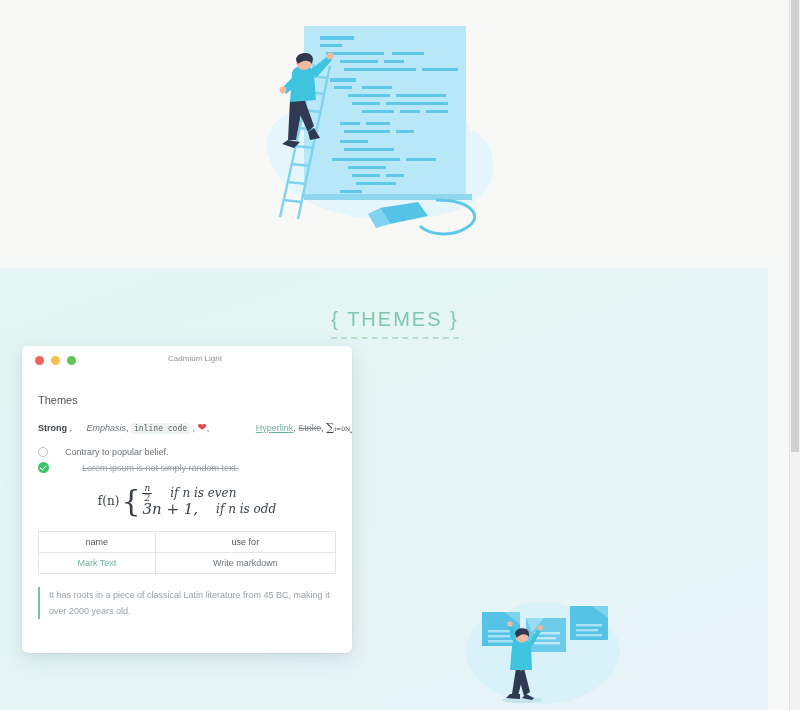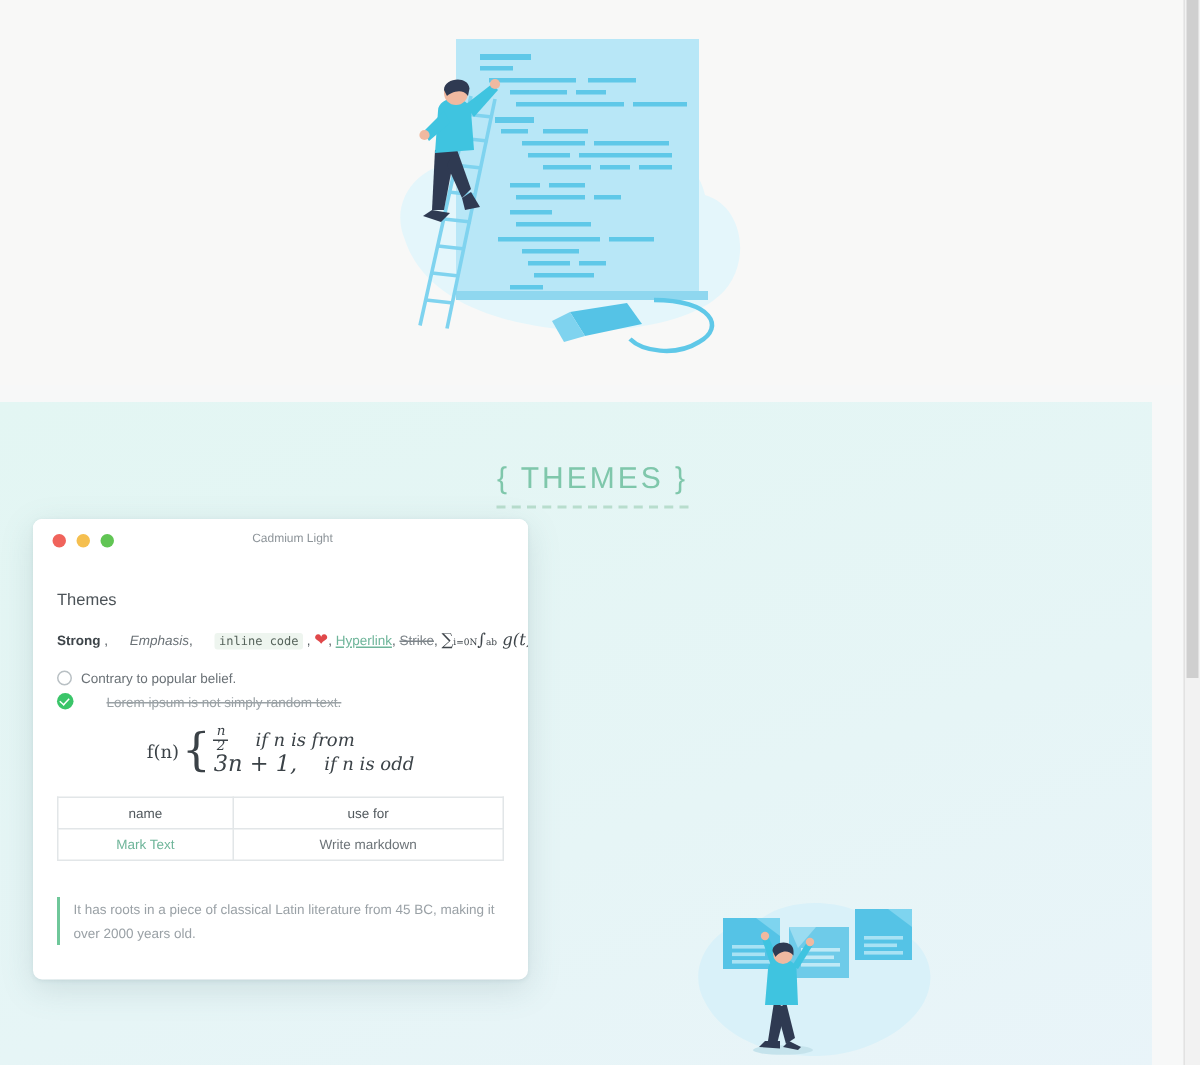--- a/index.html
+++ b/index.html
@@ -99,35 +99,34 @@
   }
   .strong { font-weight: bold; color: #3e454a; }
   .emph { font-style: italic; color: #6a7176; margin-left: 12px; }
   .icode {
     font-family: "DejaVu Sans Mono", monospace;
     font-size: 8px;
     background: #eef5ef;
     color: #56635b;
     padding: 1px 3px;
     border-radius: 2px;
-    margin-left: 12px;
   }
   .heart { color: #e0484a; font-size: 11px; }
-  .hyperlink { color: #6fb59a; text-decoration: underline; }
+  .hyperlink { color: #6fb59a; text-decoration: underline; margin-left: 44px; }
   .strike { text-decoration: line-through; color: #7d8489; text-align: right; }
   .mathinline {
     font-family: "DejaVu Serif", serif;
     font-style: italic;
     font-size: 11px;
     color: #3e454a;
   }
   .mathinline .sm { font-size: 6px; font-style: normal; }
 
   
-  .task { display: flex; align-items: center; gap: 6px; margin-bottom: 5px; font-size: 9px; }
+  .task { display: flex; align-items: center; gap: 17px; margin-bottom: 5px; font-size: 9px; }
   .cb-empty {
     width: 10px; height: 10px; border-radius: 50%;
     border: 1px solid #b9c0c4; box-sizing: border-box; background: #fff;
     flex: none;
   }
   .cb-checked {
     width: 11px; height: 11px; border-radius: 50%;
     background: #3ac569; flex: none;
     position: relative;
   }
@@ -175,21 +174,21 @@
   .c-kw { color: #4f7fb8; }
   .c-var { color: #3f464b; font-weight: bold; }
   .c-op { color: #6b7277; }
   .c-str { color: #8aa78f; }
 
   
   table.doc-table {
     width: 100%;
     border-collapse: collapse;
     font-size: 9px;
-    margin-bottom: 24px;
+    margin-bottom: 13px;
   }
   table.doc-table th, table.doc-table td {
     border: 1px solid #e2e6e8;
     text-align: center;
     padding: 5px 4px;
     font-weight: 400;
     color: #6c7378;
   }
   table.doc-table th { color: #51585d; }
   table.doc-table td a.tlink { color: #6fb59a; }
@@ -383,21 +382,21 @@
       <div class="blockmath">
         <span class="brace-wrap">
           <span>f(n)</span>
           <span class="brace">{</span>
           <span class="cases">
             <span class="case-line">
               <span class="frac">
                 <span class="num">n</span>
                 <span class="den">2</span>
               </span>
-              <span>if n is from</span>
+              <span>if n is even</span>
             </span>
             <span class="case-line">
               <span style="font-size:15px">3n + 1,</span>
               <span>if n is odd</span>
             </span>
           </span>
         </span>
       </div>
 
 

